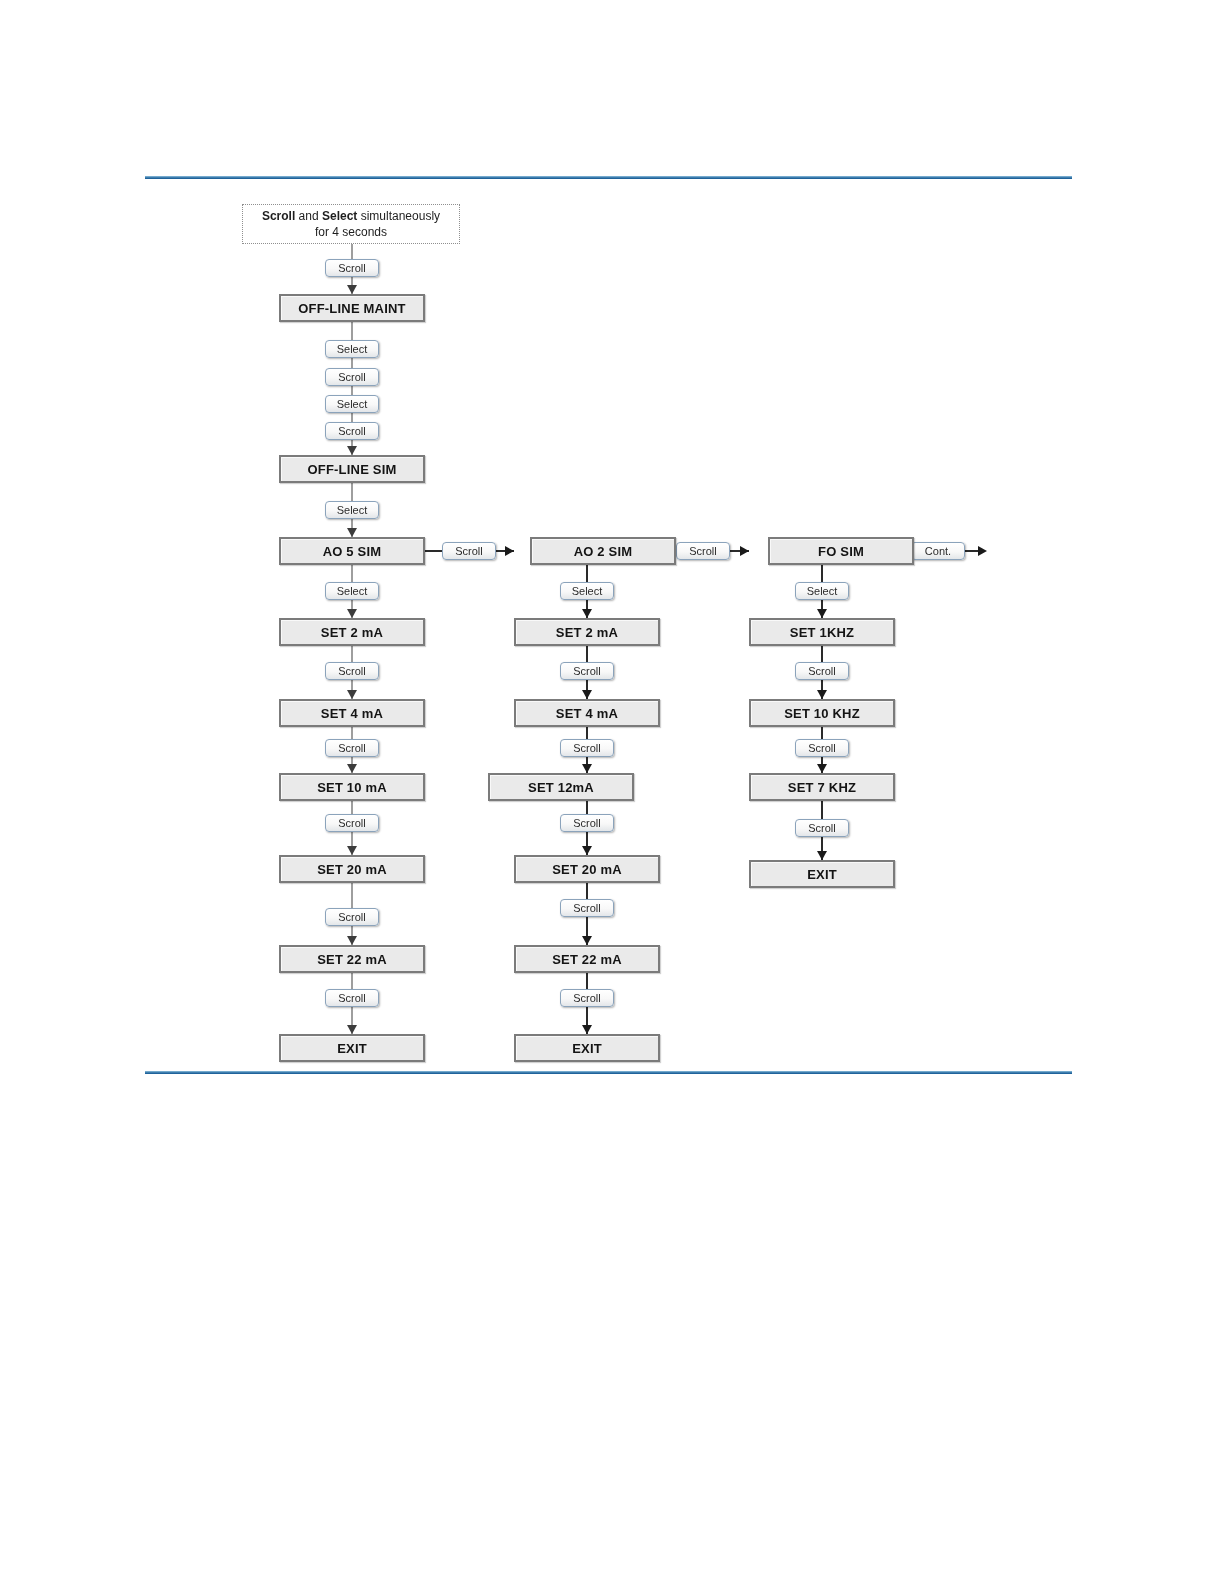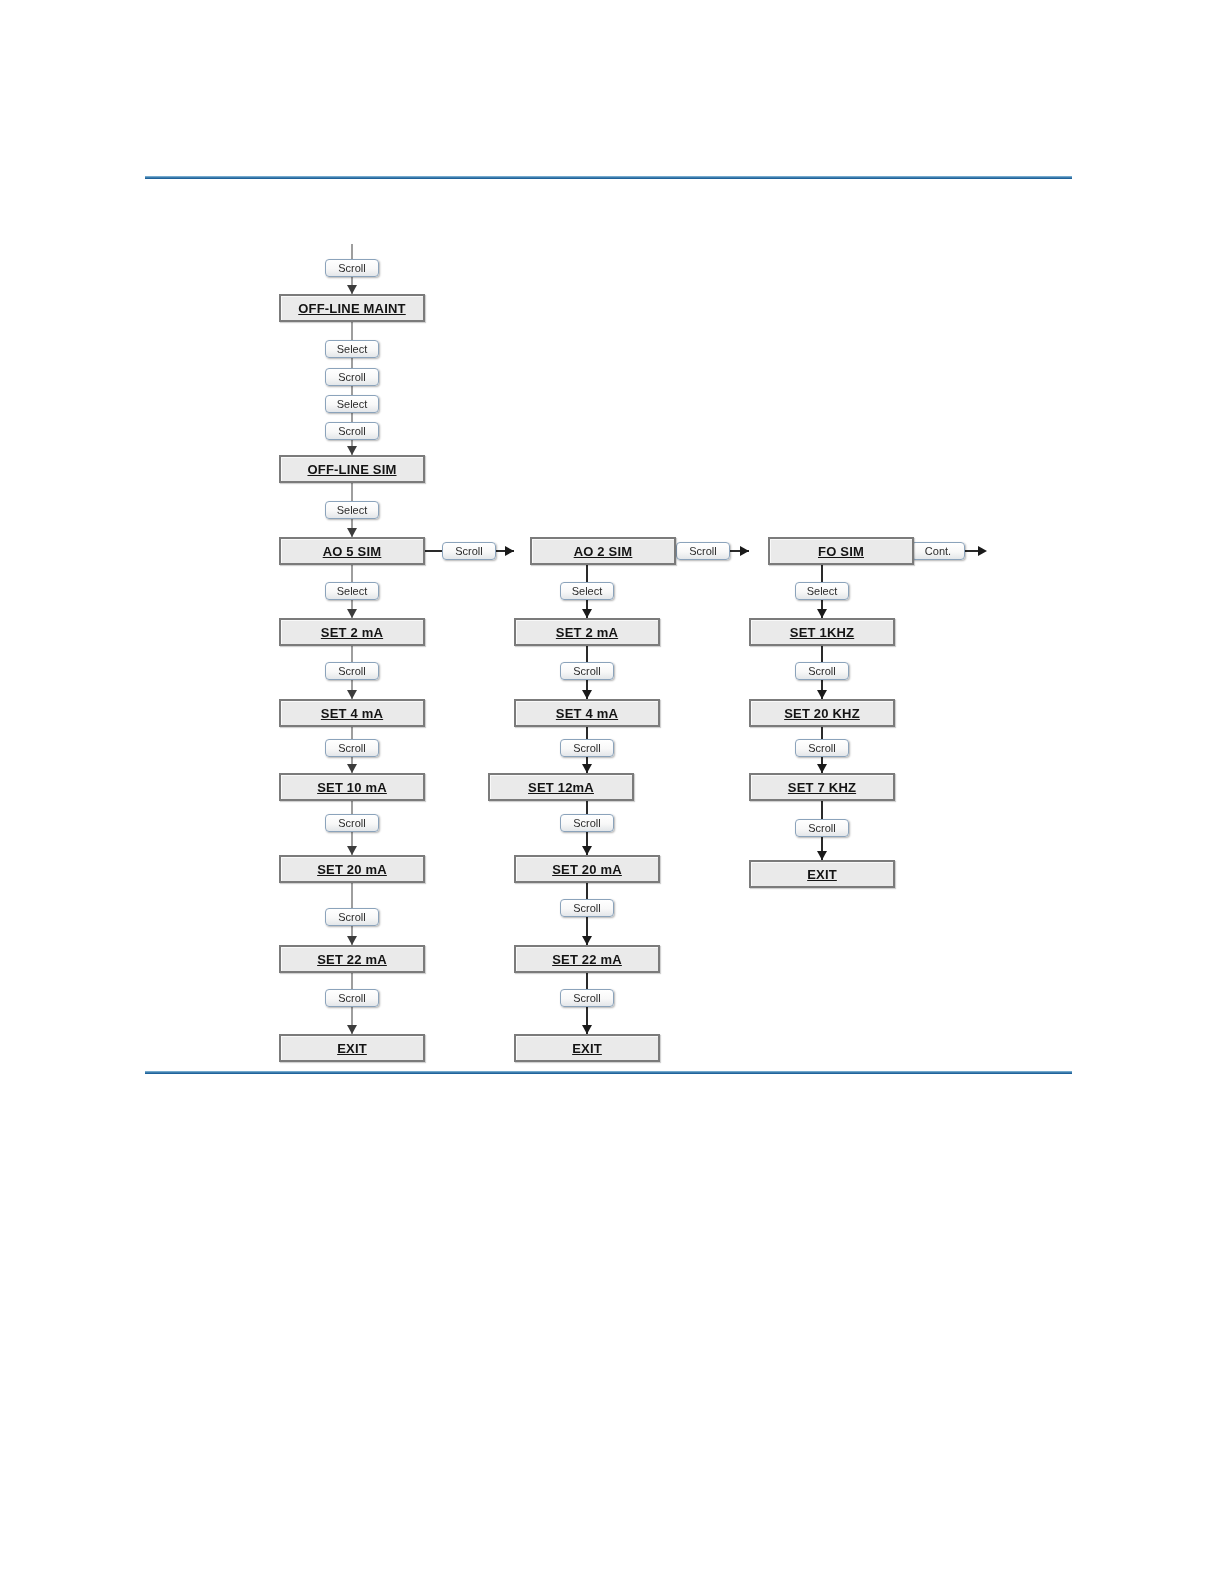--- a/index.html
+++ b/index.html
@@ -23,21 +23,20 @@
   }
   .note b { font-weight:bold; }
 
   .node {
     position:absolute; width:146px; height:28px; box-sizing:border-box;
     background:#eaeaea; border:2px solid #7b7b7b;
     box-shadow:1px 1px 1px rgba(0,0,0,0.18), inset 1px 1px 0 rgba(255,255,255,0.7);
     display:flex; align-items:center; justify-content:center;
     font-weight:bold; font-size:13px; letter-spacing:0.2px; color:#141414;
     z-index:2;
-    text-decoration:underline;
   }
 
   .btn {
     position:absolute; width:54px; height:18px; box-sizing:border-box;
     background:linear-gradient(180deg,#ffffff 0%,#f8f8f8 55%,#e3e6e9 100%);
     border:1px solid #8ba3bb; border-radius:4px;
     box-shadow:1px 1px 2px rgba(0,0,0,0.30);
     display:flex; align-items:center; justify-content:center;
     font-size:11px; color:#2b2b2b; z-index:2;
   }
@@ -93,20 +92,24 @@
 
   <div class="arr-d" style="left:822px; top:609px;"></div>
   <div class="arr-d" style="left:822px; top:690px;"></div>
   <div class="arr-d" style="left:822px; top:764px;"></div>
   <div class="arr-d" style="left:822px; top:851px;"></div>
 
   <div class="arr-r" style="left:505px; top:551px;"></div>
   <div class="arr-r" style="left:740px; top:551px;"></div>
   <div class="arr-r" style="left:978px; top:551px;"></div>
 
+  <div class="note">
+    <div><b>Scroll</b><span> and </span><b>Select</b><span> simultaneously</span></div>
+    <div>for 4 seconds</div>
+  </div>
 
   <div class="btn" style="left:325px; top:259px;">Scroll</div>
   <div class="btn" style="left:325px; top:340px;">Select</div>
   <div class="btn" style="left:325px; top:368px;">Scroll</div>
   <div class="btn" style="left:325px; top:395px;">Select</div>
   <div class="btn" style="left:325px; top:422px;">Scroll</div>
   <div class="btn" style="left:325px; top:501px;">Select</div>
   <div class="btn" style="left:325px; top:582px;">Select</div>
   <div class="btn" style="left:325px; top:662px;">Scroll</div>
   <div class="btn" style="left:325px; top:739px;">Scroll</div>
@@ -143,17 +146,17 @@
   <div class="node" style="left:514px; top:945px;">SET 22 mA</div>
   <div class="node" style="left:514px; top:1034px;">EXIT</div>
 
   <div class="btn" style="left:795px; top:582px;">Select</div>
   <div class="btn" style="left:795px; top:662px;">Scroll</div>
   <div class="btn" style="left:795px; top:739px;">Scroll</div>
   <div class="btn" style="left:795px; top:819px;">Scroll</div>
 
   <div class="node" style="left:768px; top:537px;">FO SIM</div>
   <div class="node" style="left:749px; top:618px;">SET 1KHZ</div>
-  <div class="node" style="left:749px; top:699px;">SET 20 KHZ</div>
+  <div class="node" style="left:749px; top:699px;">SET 10 KHZ</div>
   <div class="node" style="left:749px; top:773px;">SET 7 KHZ</div>
   <div class="node" style="left:749px; top:860px;">EXIT</div>
 
 </div>
 
 </body></html>

